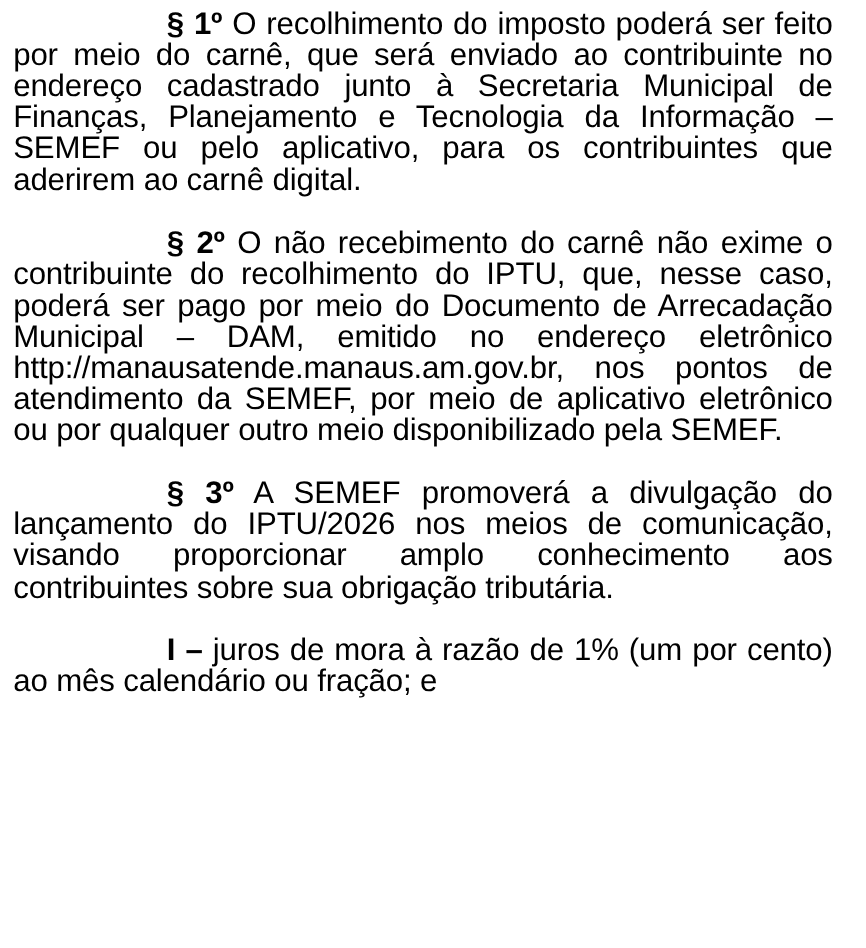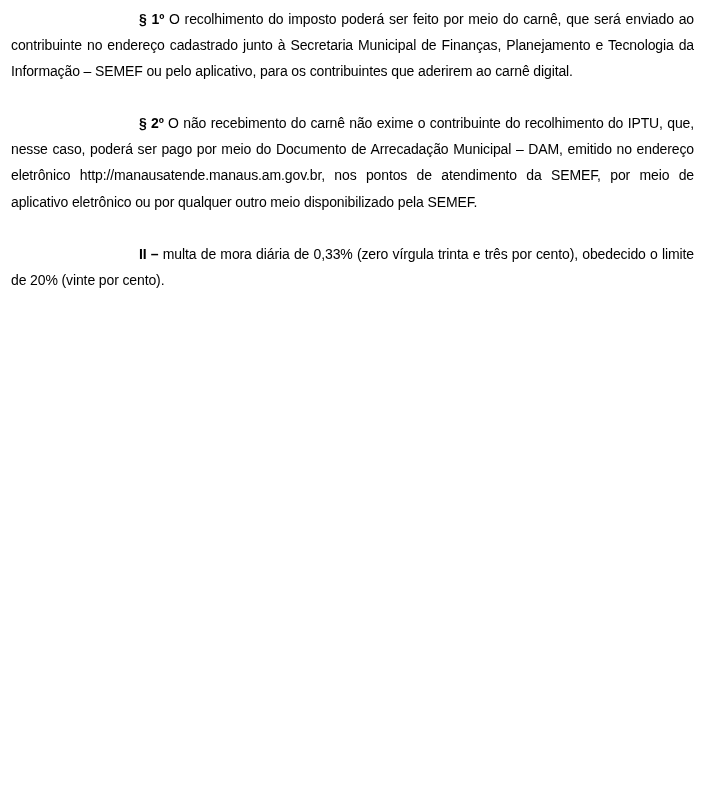--- a/index.html
+++ b/index.html
@@ -16,21 +16,21 @@
   }
   #doc {
     box-sizing: border-box;
     width: 722px;
     height: 790px;
     padding: 6px 10px 0 11px;
     background: #ffffff;
   }
   .para {
     margin: 0 18px 26px 0;
-    font-size: 14px;
+    font-size: 26px;
     line-height: 26.1px;
     text-align: justify;
     text-justify: inter-word;
     text-indent: 128px;
     letter-spacing: -0.12px;
     word-spacing: 0px;
     -webkit-font-smoothing: none;
   }
   .para:last-child {
     margin-bottom: 0;
@@ -49,20 +49,23 @@
 <div id="doc">
 
   <p class="para">
     <span class="lead">§ 1º</span><span class="body"> O recolhimento do imposto poderá ser feito por meio do carnê, que será enviado ao contribuinte no endereço cadastrado junto à Secretaria Municipal de Finanças, Planejamento e Tecnologia da Informação – SEMEF ou pelo aplicativo, para os contribuintes que aderirem ao carnê digital.</span>
   </p>
 
   <p class="para">
     <span class="lead">§ 2º</span><span class="body"> O não recebimento do carnê não exime o contribuinte do recolhimento do IPTU, que, nesse caso, poderá ser pago por meio do Documento de Arrecadação Municipal – DAM, emitido no endereço eletrônico http://manausatende.manaus.am.gov.br, nos pontos de atendimento da SEMEF, por meio de aplicativo eletrônico ou por qualquer outro meio disponibilizado pela SEMEF.</span>
   </p>
 
-
+  <p class="para">
+    <span class="lead">§ 3º</span><span class="body"> A SEMEF promoverá a divulgação do lançamento do IPTU/2026 nos meios de comunicação, visando proporcionar amplo conhecimento aos contribuintes sobre sua obrigação tributária.</span>
+  </p>
 
 
   <p class="para">
-    <span class="lead">II –</span><span class="body"> multa de mora diária de 0,33% (zero vírgula trinta e três por cento), obedecido o limite de 20% (vinte por cento).</span>
+    <span class="lead">I –</span><span class="body"> juros de mora à razão de 1% (um por cento) ao mês calendário ou fração; e</span>
   </p>
+
 
 </div>
 
 </body></html>

